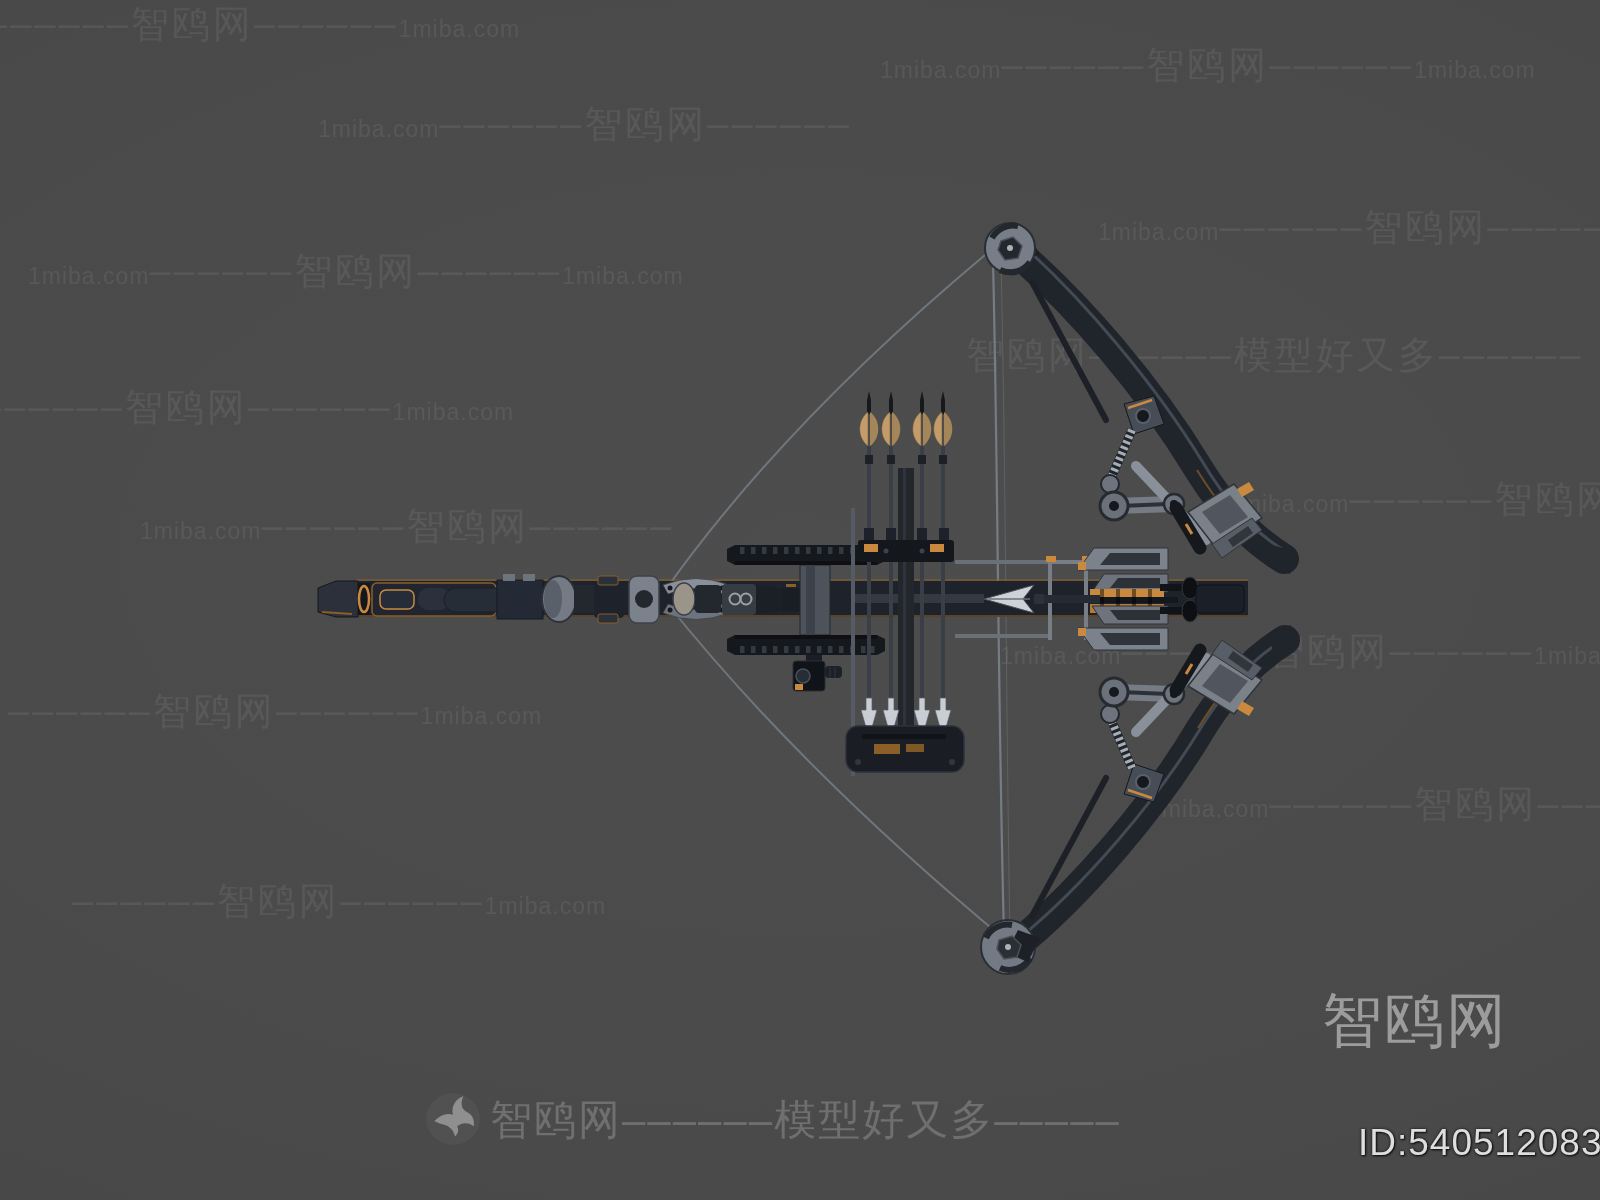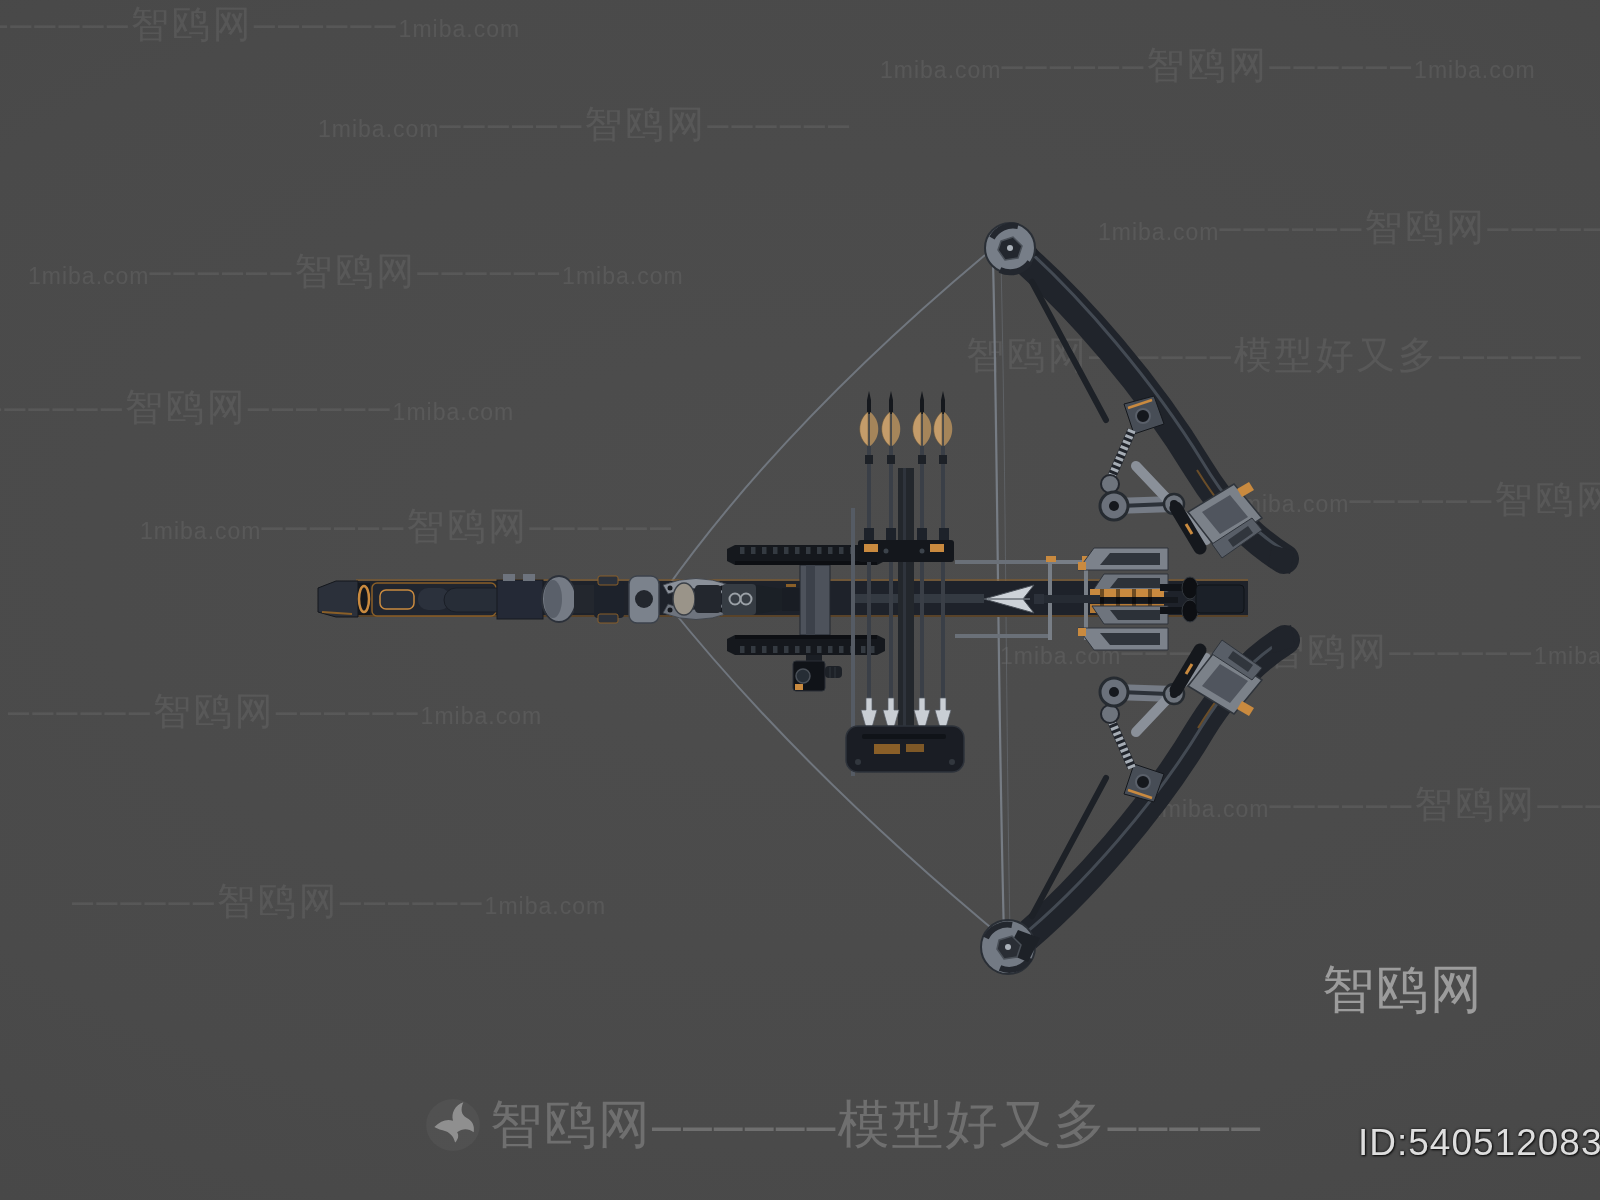--- a/index.html
+++ b/index.html
@@ -17,28 +17,28 @@
   }
   .wm .lat{font-size:23px;letter-spacing:1px;}
   
   .bow{position:absolute;left:0;top:0;width:1600px;height:1200px;}
   .fo{fill:var(--accent_orange,#c98a3f);}
   .fod{fill:var(--accent_orange_dim,#8a5f28);}
   .so{stroke:var(--accent_orange,#c98a3f);}
   .sod{stroke:var(--accent_orange_dim,#8a5f28);}
   
   .brand-row{
-    position:absolute;left:424px;top:1090px;display:flex;align-items:center;
-    color:var(--brand_row_text,#6f6f6f);font-size:52px;letter-spacing:2px;white-space:nowrap;
+    position:absolute;left:424px;top:1090px;display:flex;align-items:flex-end;
+    color:var(--brand_row_text,#6f6f6f);font-size:42px;letter-spacing:2px;white-space:nowrap;
   }
   .brand-row svg{width:58px;height:58px;margin-right:8px;flex:none;}
   
   .corner-logo{
-    position:absolute;left:1322px;top:961px;
-    font-size:52px;line-height:1.1;letter-spacing:2px;
+    position:absolute;left:1322px;top:988px;
+    font-size:60px;line-height:1.1;letter-spacing:2px;
     color:var(--big_logo_text,#9c9c9c);font-weight:500;white-space:nowrap;
   }
   .corner-id{
     position:absolute;left:1358px;top:1122px;
     font-size:37px;letter-spacing:1px;white-space:nowrap;
     color:var(--id_text,#dedede);
     text-shadow:0 0 3px rgba(10,10,10,.8), 1px 1px 2px rgba(10,10,10,.9);
   }
 </style>
 </head>

